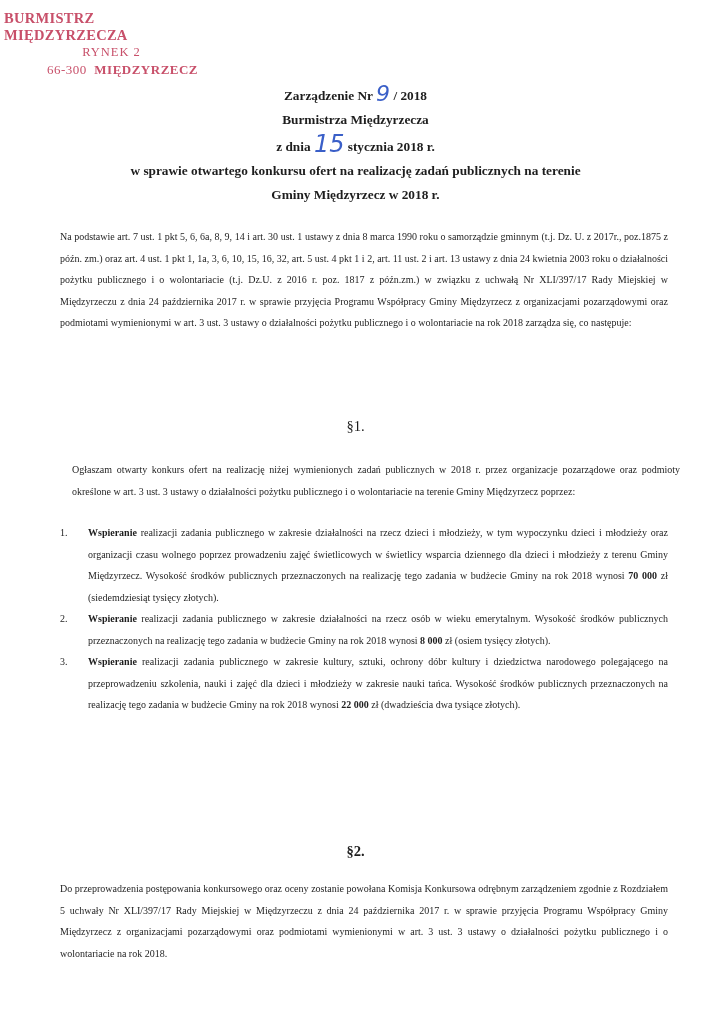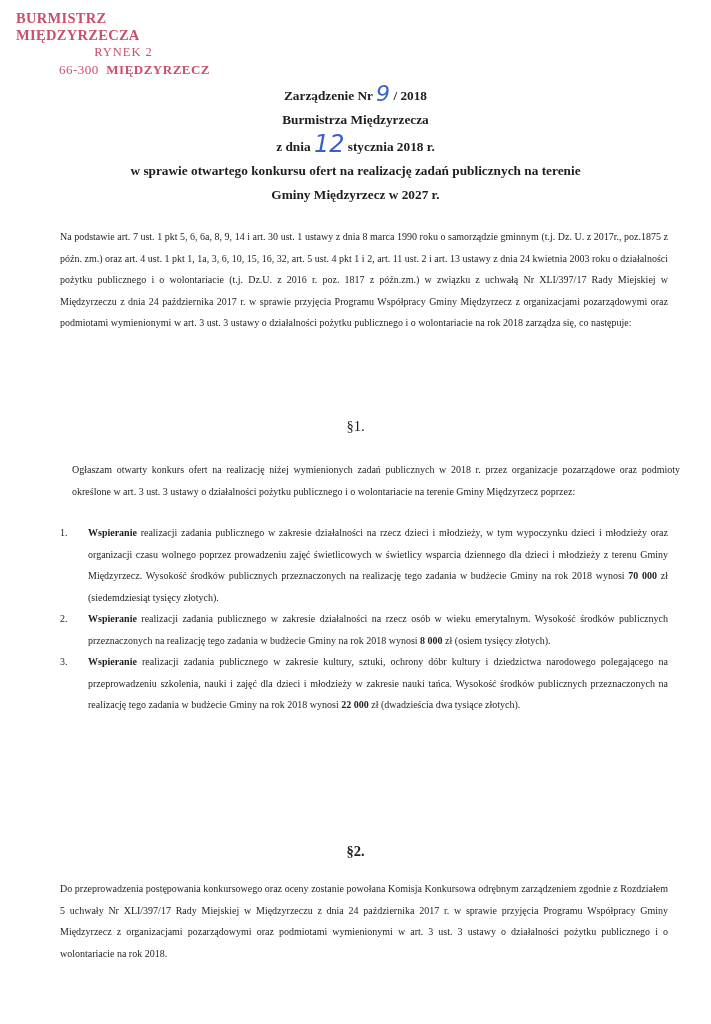--- a/index.html
+++ b/index.html
@@ -2,21 +2,21 @@
 <html><head>
 <meta charset="utf-8">
 <style>
   html, body { margin: 0; padding: 0; background: #ffffff; }
   body {
     width: 711px; height: 1024px; position: relative; overflow: hidden;
     font-family: "Liberation Serif", "DejaVu Serif", serif;
     color: #1e1e1e;
   }
   .stamp {
-    position: absolute; left: 16px; top: 10px; width: 215px;
+    position: absolute; left: 4px; top: 10px; width: 215px;
     color: #c8506a; font-family: "Liberation Serif", serif;
     text-align: center; line-height: 17px;
   }
   .stamp .l1 { font-size: 14.5px; font-weight: bold; letter-spacing: 0.3px; text-align: left; }
   .stamp .l2 { font-size: 12.5px; letter-spacing: 1px; }
   .stamp .l3 { font-size: 13px; letter-spacing: 0.5px; text-align: center; padding-left: 22px; }
   .stamp .l3 b { font-weight: bold; }
 
   .header { position: absolute; left: 0; right: 0; top: 82px; text-align: center; font-weight: bold; font-size: 13.3px; line-height: 24px; }
   .header .hw { font-family: "DejaVu Sans", sans-serif; font-weight: normal; font-style: italic; color: #3a5fc8; font-size: 22px; display: inline-block; vertical-align: -1px; }
@@ -45,25 +45,25 @@
 
 <div class="header">
   <div>
     <span>Zarządzenie Nr</span>
     <span class="hw">9</span>
     <span>/ 2018</span>
   </div>
   <div>Burmistrza Międzyrzecza</div>
   <div>
     <span>z dnia</span>
-    <span class="hw big">12</span>
+    <span class="hw big">15</span>
     <span>stycznia  2018 r.</span>
   </div>
   <div>w sprawie otwartego konkursu ofert na realizację zadań publicznych na terenie</div>
-  <div>Gminy Międzyrzecz w 2027 r.</div>
+  <div>Gminy Międzyrzecz w 2018 r.</div>
 </div>
 
 <p class="content p-intro" style="margin:0">Na podstawie art. 7 ust. 1 pkt 5, 6, 6a, 8, 9, 14 i art. 30 ust. 1 ustawy z dnia 8 marca 1990 roku o  samorządzie gminnym (t.j. Dz. U.  z 2017r., poz.1875 z późn. zm.) oraz art. 4 ust. 1 pkt 1, 1a, 3, 6, 10, 15, 16, 32, art. 5 ust. 4 pkt 1 i 2, art. 11 ust. 2 i art. 13 ustawy z dnia 24 kwietnia 2003 roku o działalności pożytku publicznego i o wolontariacie (t.j. Dz.U. z 2016 r. poz. 1817 z późn.zm.) w związku z uchwałą Nr XLI/397/17 Rady Miejskiej w Międzyrzeczu z dnia 24 października 2017 r. w sprawie przyjęcia Programu Współpracy Gminy Międzyrzecz z organizacjami pozarządowymi oraz podmiotami wymienionymi w art. 3 ust. 3 ustawy o działalności pożytku publicznego i o wolontariacie na rok 2018 zarządza się, co następuje:</p>
 
 <div class="sec sec1">§1.</div>
 <p class="content p1" style="margin:12px">Ogłaszam otwarty konkurs ofert na realizację niżej wymienionych zadań publicznych w 2018 r. przez organizacje pozarządowe oraz podmioty określone w art. 3 ust. 3 ustawy o działalności pożytku publicznego i o wolontariacie na terenie Gminy Międzyrzecz poprzez:</p>
 
 <div class="content list">
   <div class="item">
     <span class="num">1.</span>

